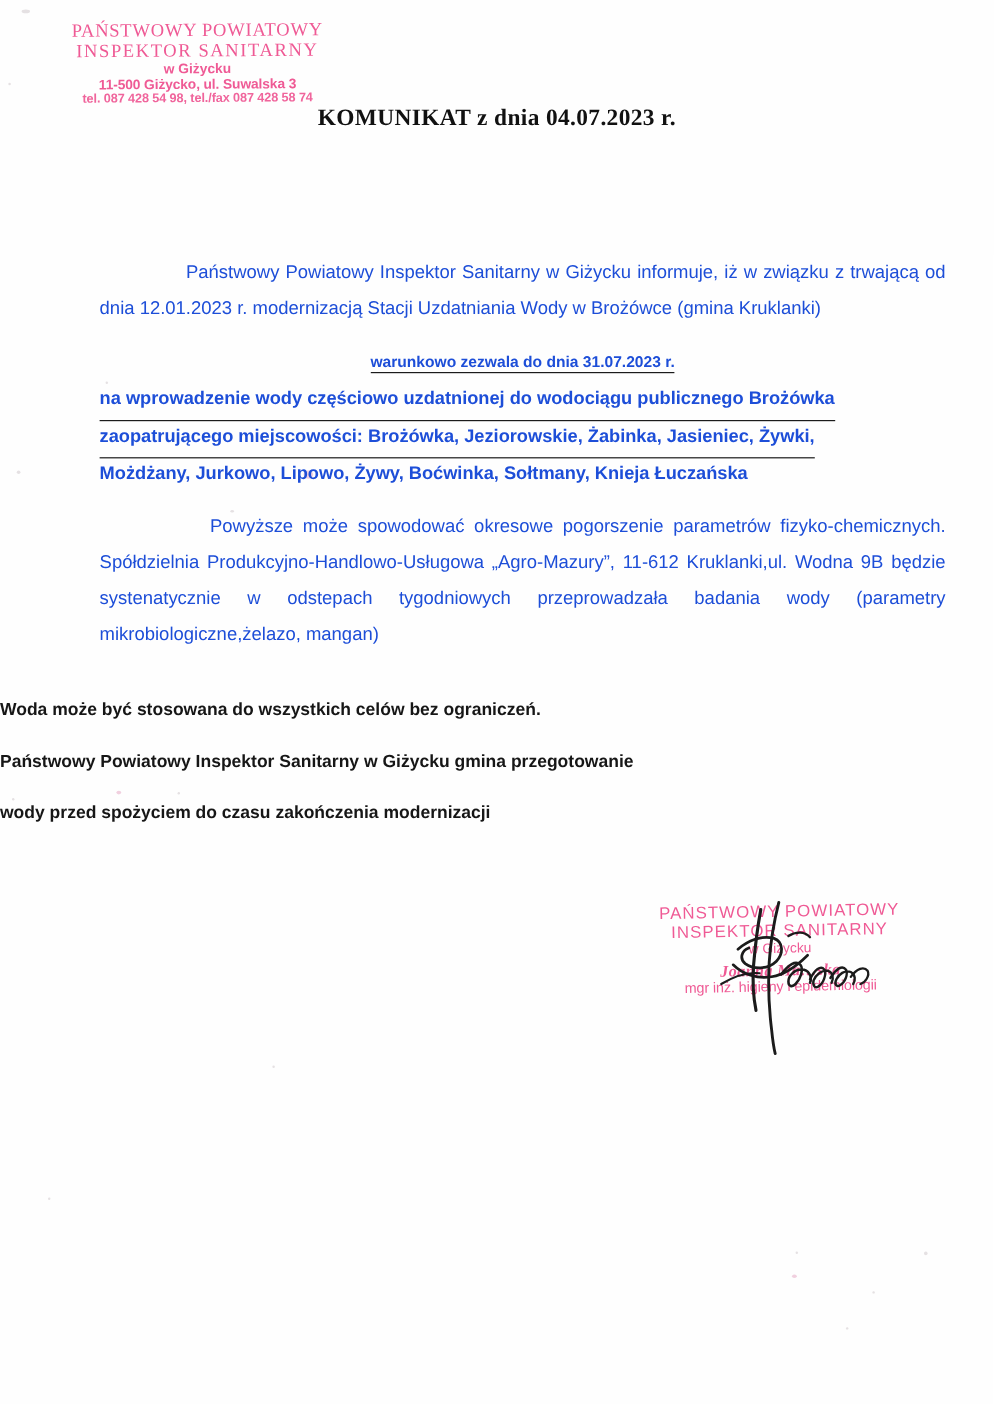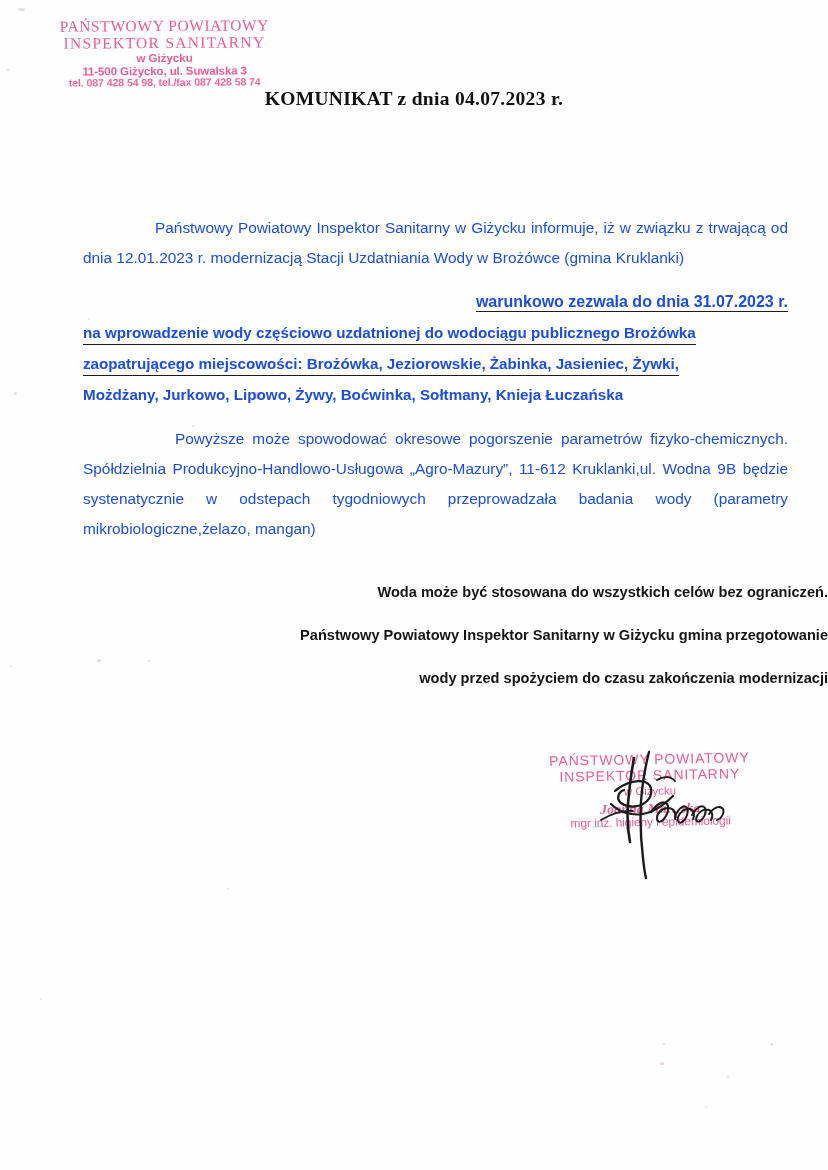--- a/index.html
+++ b/index.html
@@ -97,57 +97,57 @@
     text-justify: inter-word;
     margin: 0;
   }
   .para.indent { text-indent: 72px; }
   .para.indent2 { text-indent: 92px; }
 
   .spacer-sm { height: 14px; }
 
   
   .permit-center {
-    text-align: right;
-    font-weight: bold;
-    font-size: 16px;
+    text-align: center;
+    font-weight: bold;
+    font-size: 13px;
     line-height: 30px;
   }
   .permit-center span {
     border-bottom: 1.5px solid #1b1b1b;
     padding-bottom: 1px;
   }
   .permit-just {
     text-align: justify;
     text-justify: inter-word;
     font-weight: bold;
     font-size: 15.2px;
     line-height: 31px;
   }
   .permit-just .uline {
     border-bottom: 1.5px solid #1b1b1b;
-    padding-bottom: 3px;
+    padding-bottom: 9px;
     display: inline;
     box-decoration-break: clone;
     -webkit-box-decoration-break: clone;
   }
   .permit-last {
     text-align: left;
     font-weight: bold;
     font-size: 15.2px;
     line-height: 31px;
   }
 
   
   .conclusion {
     position: absolute;
     left: 0;
     right: 0;
     top: 584px;
-    text-align: right;
+    text-align: left;
     font-weight: bold;
     font-size: 14.6px;
     color: #161616;
   }
   .conclusion div { margin-bottom: 27px; }
 
   
   .sign-wrap {
     position: absolute;
     left: 535px;

